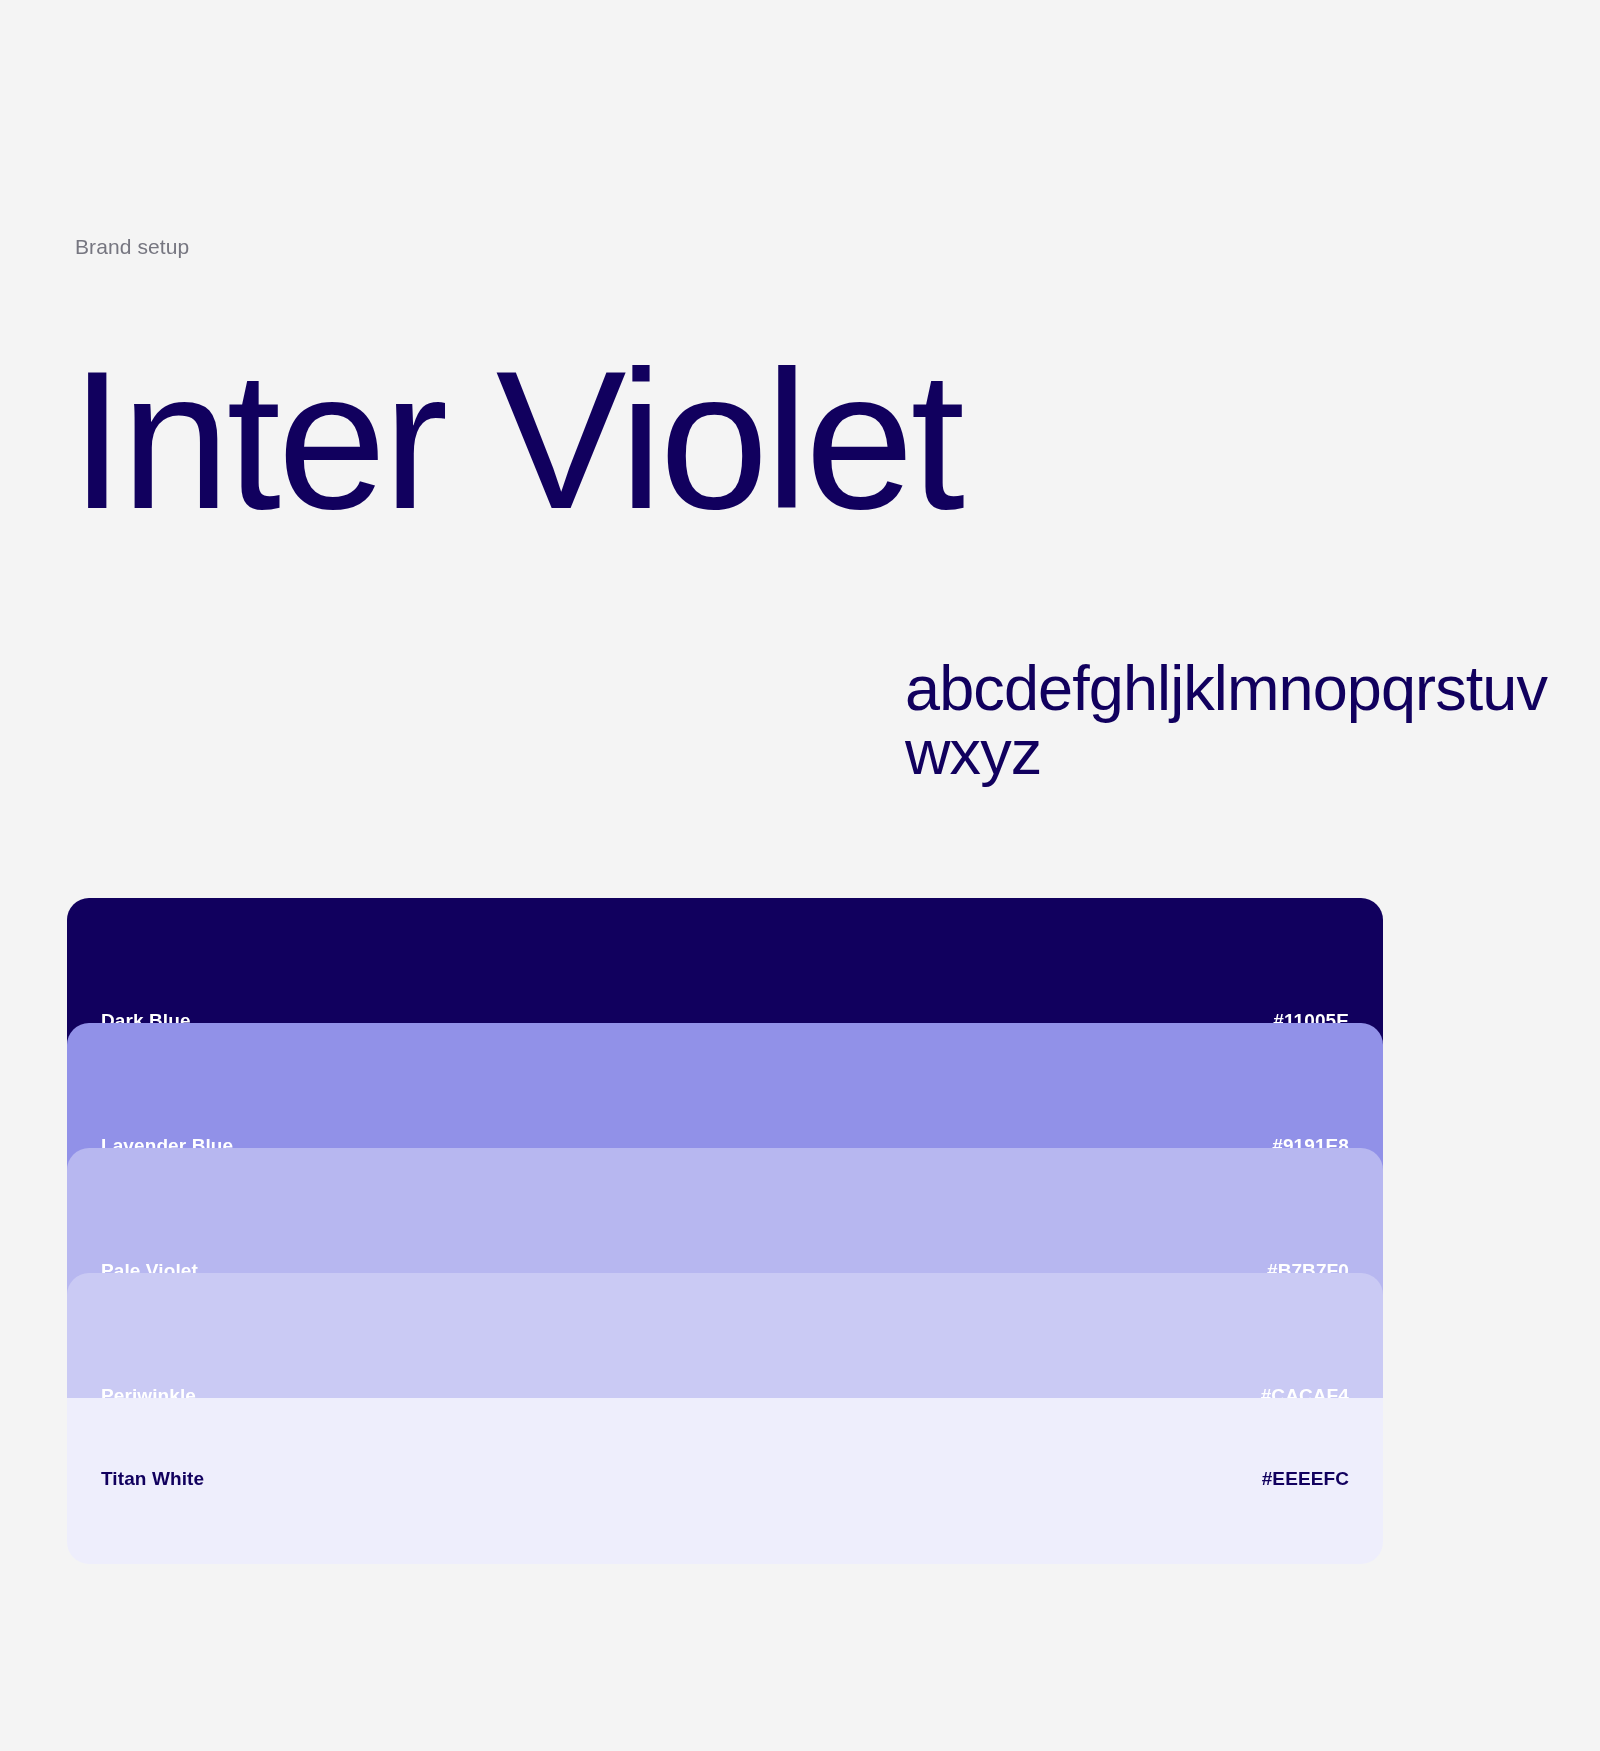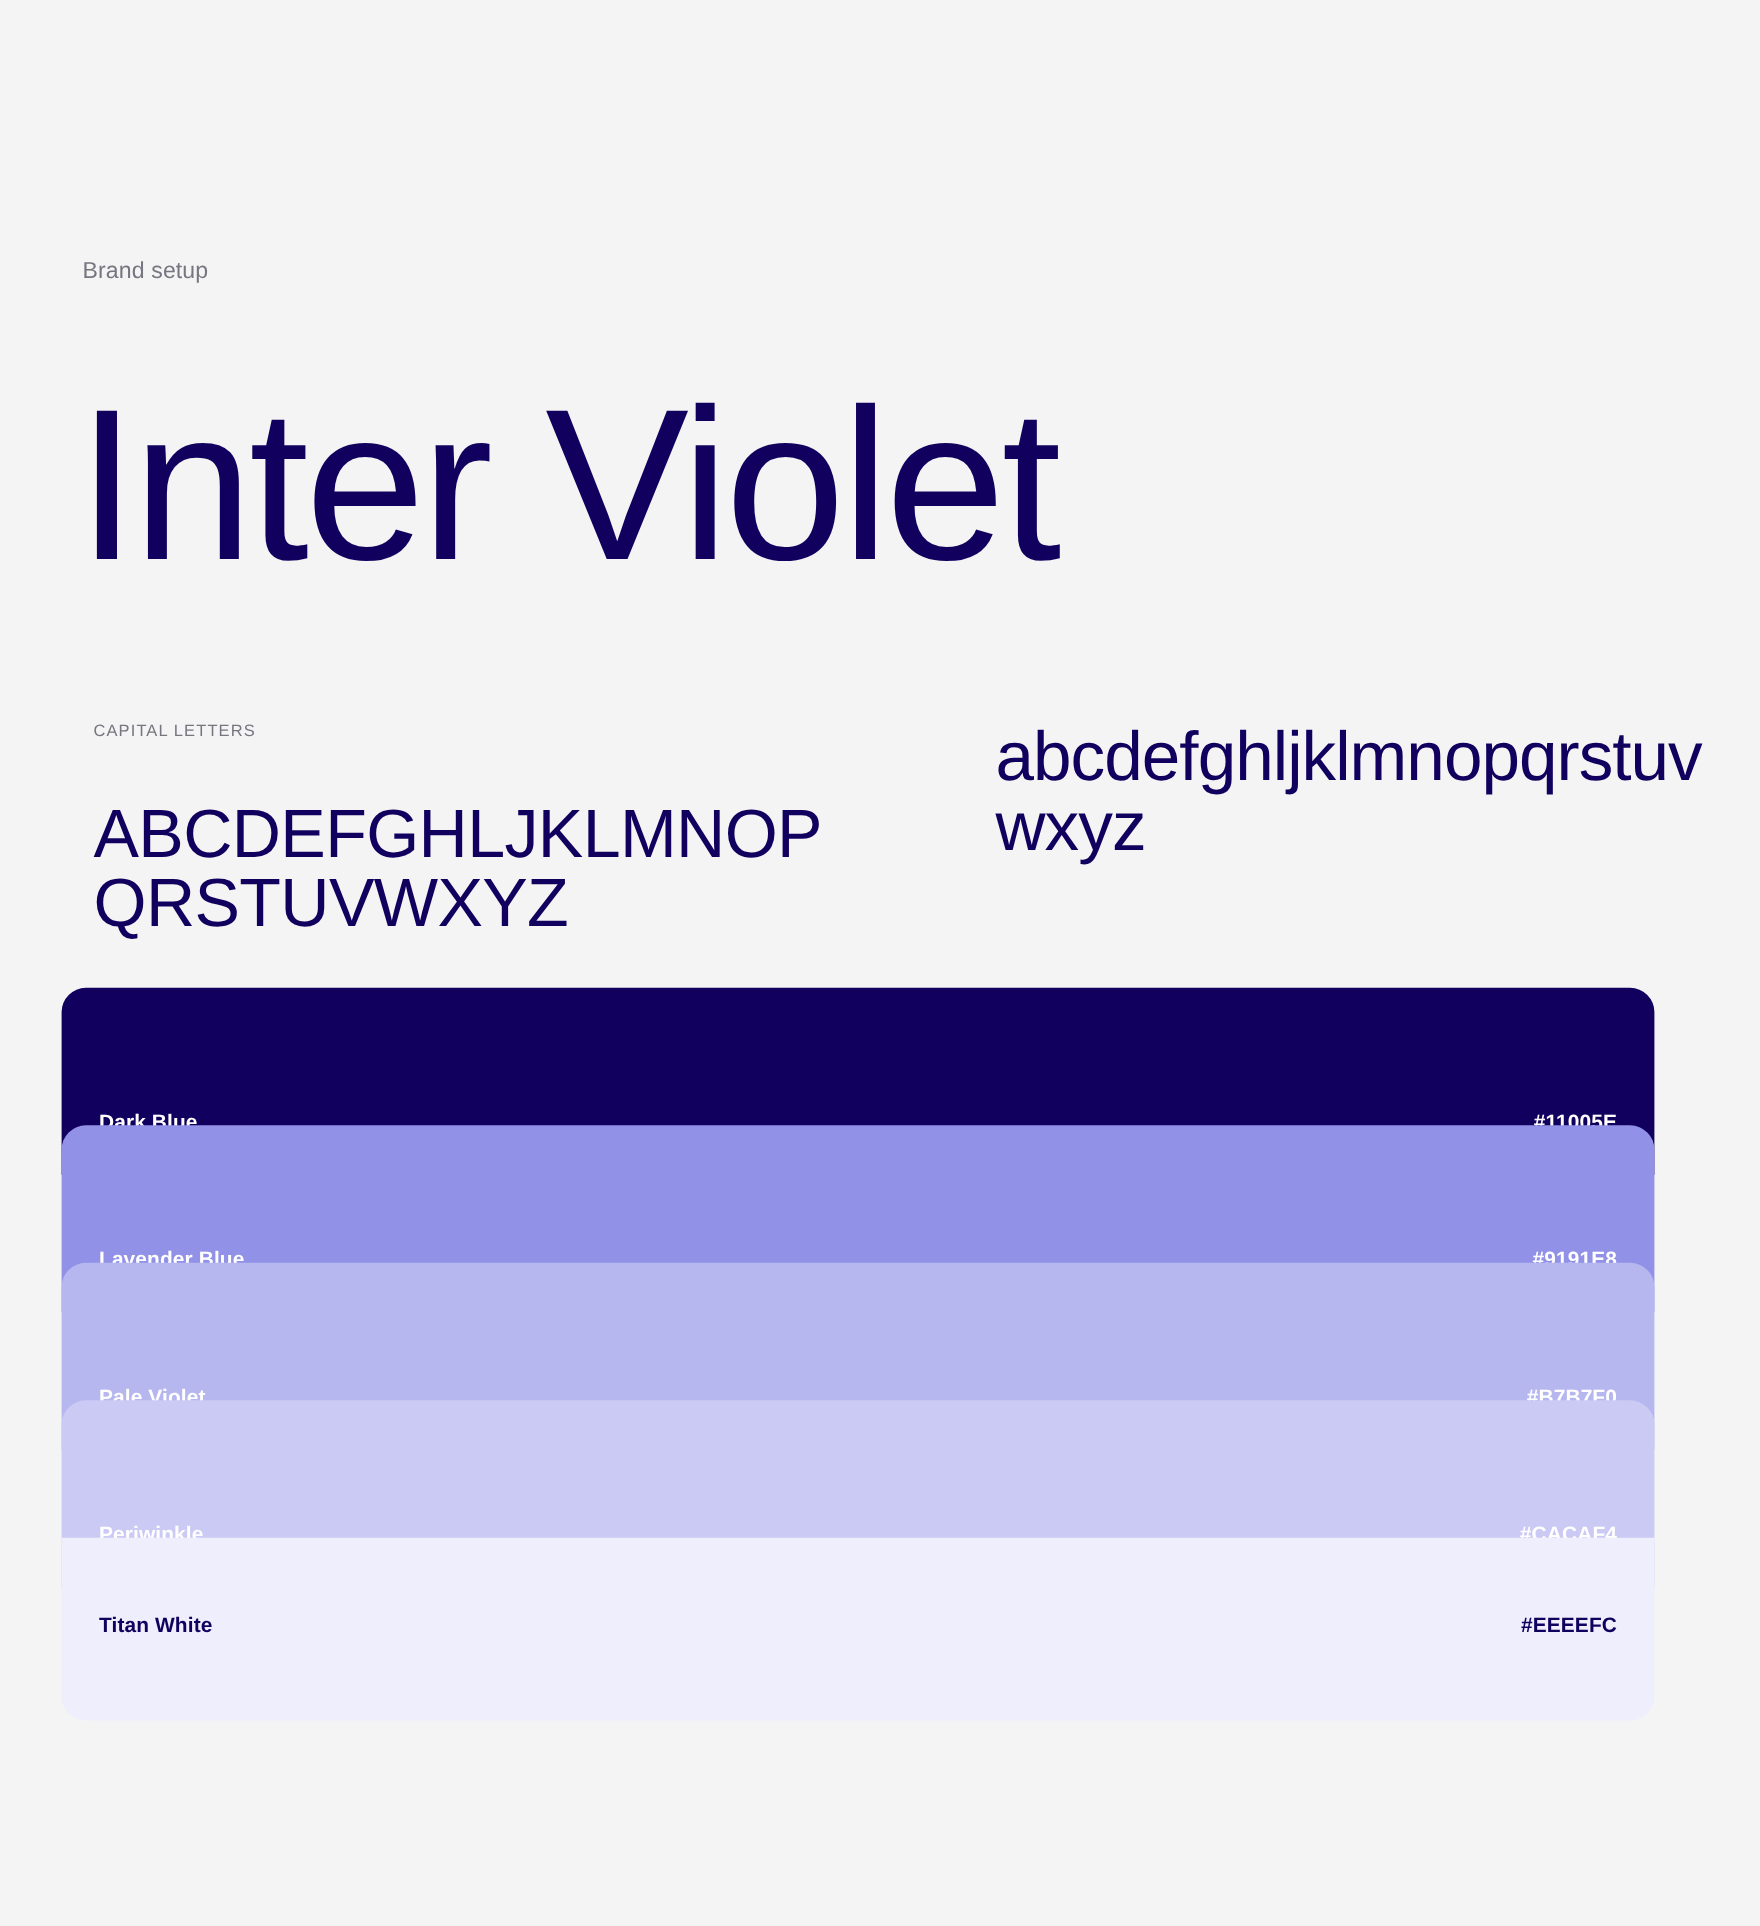--- a/index.html
+++ b/index.html
@@ -71,23 +71,23 @@
     word-break: break-all;
   }
   .specimen.lowercase .specimen-glyphs {
     font-size: 63px;
     letter-spacing: -0.9px;
   }
 
   
   .palette {
     position: absolute;
-    left: 36px;
+    left: 47px;
     top: 878px;
-    width: 1448px;
+    width: 1316px;
     height: 666px;
   }
 
   .swatch {
     position: absolute;
     left: 0;
     width: 100%;
     border-radius: 22px 22px 0 0;
     display: flex;
     align-items: flex-end;
@@ -113,24 +113,20 @@
 </style>
 </head>
 <body style="background: rgb(244, 244, 244);">
 
 <div class="page" style="background: rgb(244, 244, 244);">
 
   <div class="eyebrow">Brand setup</div>
 
   <div class="hero-title" style="color: rgb(17, 0, 94);">Inter Violet</div>
 
-  <div class="specimen caps">
-    <div class="specimen-label">CAPITAL LETTERS</div>
-    <div class="specimen-glyphs" style="color: rgb(17, 0, 94);">ABCDEFGHLJKLMNOPQRSTUVWXYZ</div>
-  </div>
 
   <div class="specimen lowercase">
     <div class="specimen-glyphs" style="color: rgb(17, 0, 94);">abcdefghljklmnopqrstuvwxyz</div>
   </div>
 
   <div class="palette">
 
     <div class="swatch" style="top: 0px; height: 170px; z-index: 1; background-color: rgb(17, 0, 94); color: rgb(255, 255, 255);">
       <span class="swatch-name">Dark Blue</span>
       <span class="swatch-hex">#11005E</span>

